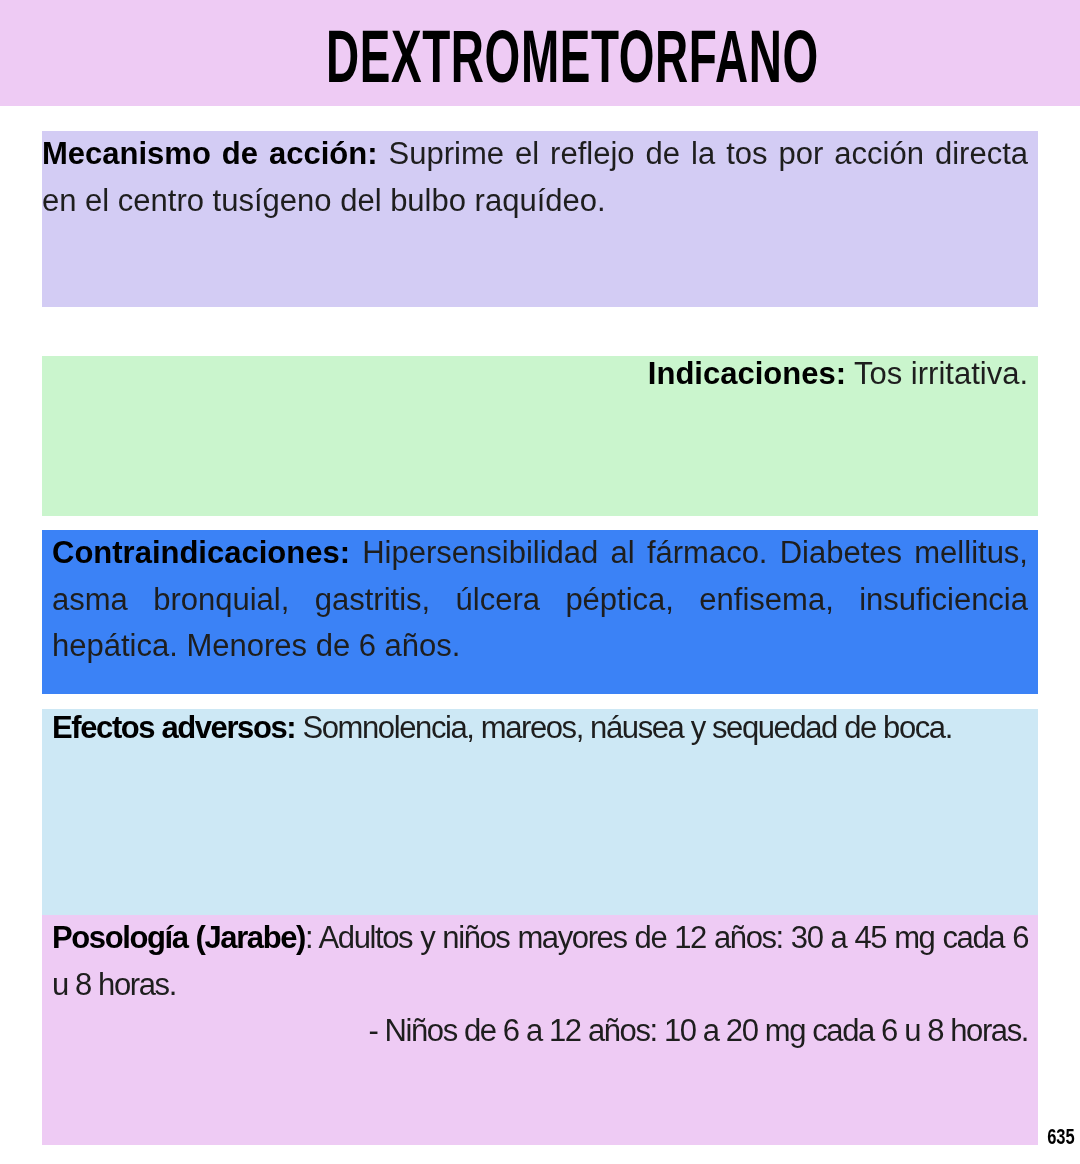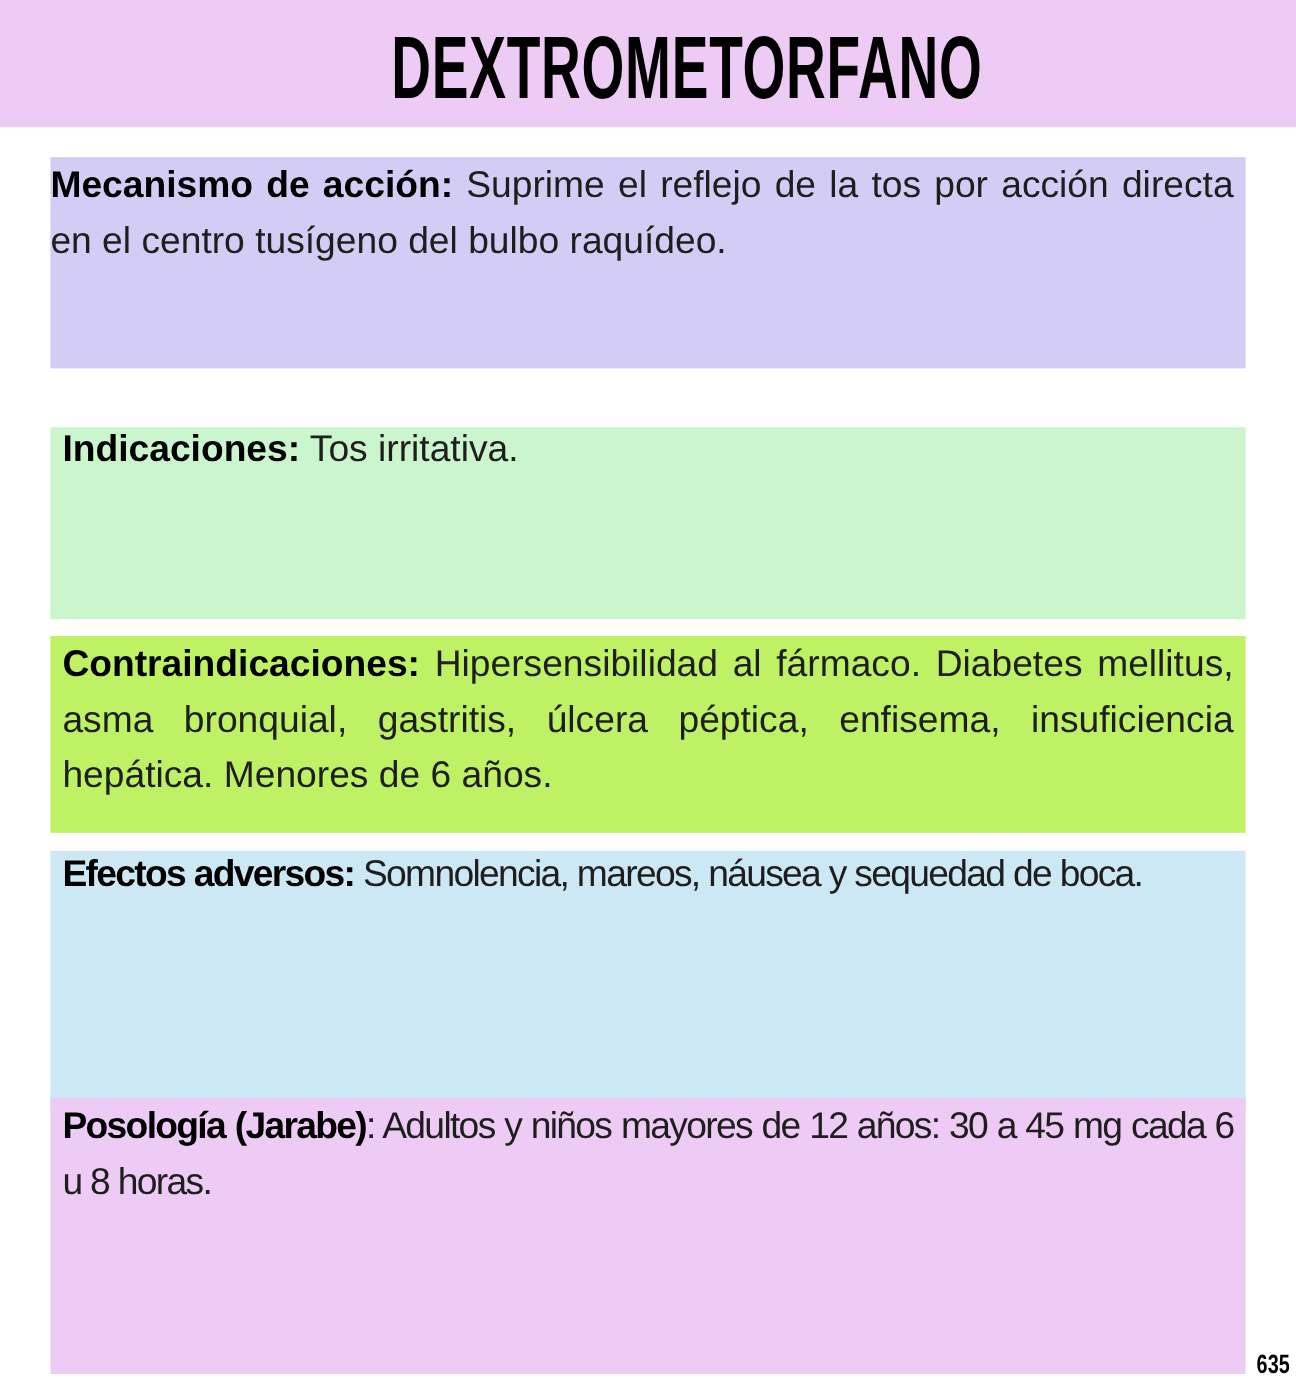--- a/index.html
+++ b/index.html
@@ -18,21 +18,21 @@
     margin-top: 6px;
   }
   .box {
     position: absolute; left: 42px; width: 996px; box-sizing: border-box;
     padding: 0 10px 0 10px;
   }
   .box p {
     margin: 0; font-size: 31px; line-height: 46.5px; text-align: justify;
     font-family: "Liberation Sans", sans-serif; color: #1e1e1e;
   }
-  .box p.left { text-align: left; }
+  .box p.left { text-align: right; }
   .box .lbl { font-weight: 700; color: #000; }
   .narrow p { letter-spacing: -1.4px; }
   .page-num {
     position: absolute; right: 5px; top: 1124px; font-size: 22px; font-weight: 700;
     color: #000; transform: scaleX(0.75); transform-origin: right;
   }
 </style>
 </head>
 <body>
 
@@ -47,33 +47,34 @@
   </p>
 </div>
 
 <div class="box" style="top:356px; height:160px; background:#CAF5CD;">
   <p class="left" style="line-height:36px;">
     <span class="lbl">Indicaciones:</span>
     <span>Tos irritativa.</span>
   </p>
 </div>
 
-<div class="box" style="top:530px; height:164px; background:#bef264;">
+<div class="box" style="top:530px; height:164px; background:#3b82f6;">
   <p>
     <span class="lbl">Contraindicaciones:</span>
     <span>Hipersensibilidad al fármaco. Diabetes mellitus, asma bronquial, gastritis, úlcera péptica, enfisema, insuficiencia hepática. Menores de 6 años.</span>
   </p>
 </div>
 
 <div class="box narrow" style="top:709px; height:220px; background:#CDE8F5;">
   <p style="margin-top:-4px;">
     <span class="lbl">Efectos adversos:</span>
     <span>Somnolencia, mareos, náusea y sequedad de boca.</span>
   </p>
 </div>
 
 <div class="box narrow" style="top:915px; height:230px; background:#EECBF4;">
   <p>
     <span class="lbl">Posología (Jarabe)</span><span>: Adultos y niños mayores de 12 años: 30 a 45 mg cada 6 u 8 horas.</span>
   </p>
+  <p class="left">- Niños de 6 a 12 años: 10 a 20 mg cada 6 u 8 horas.</p>
 </div>
 
 <div class="page-num">635</div>
 
 </body></html>

